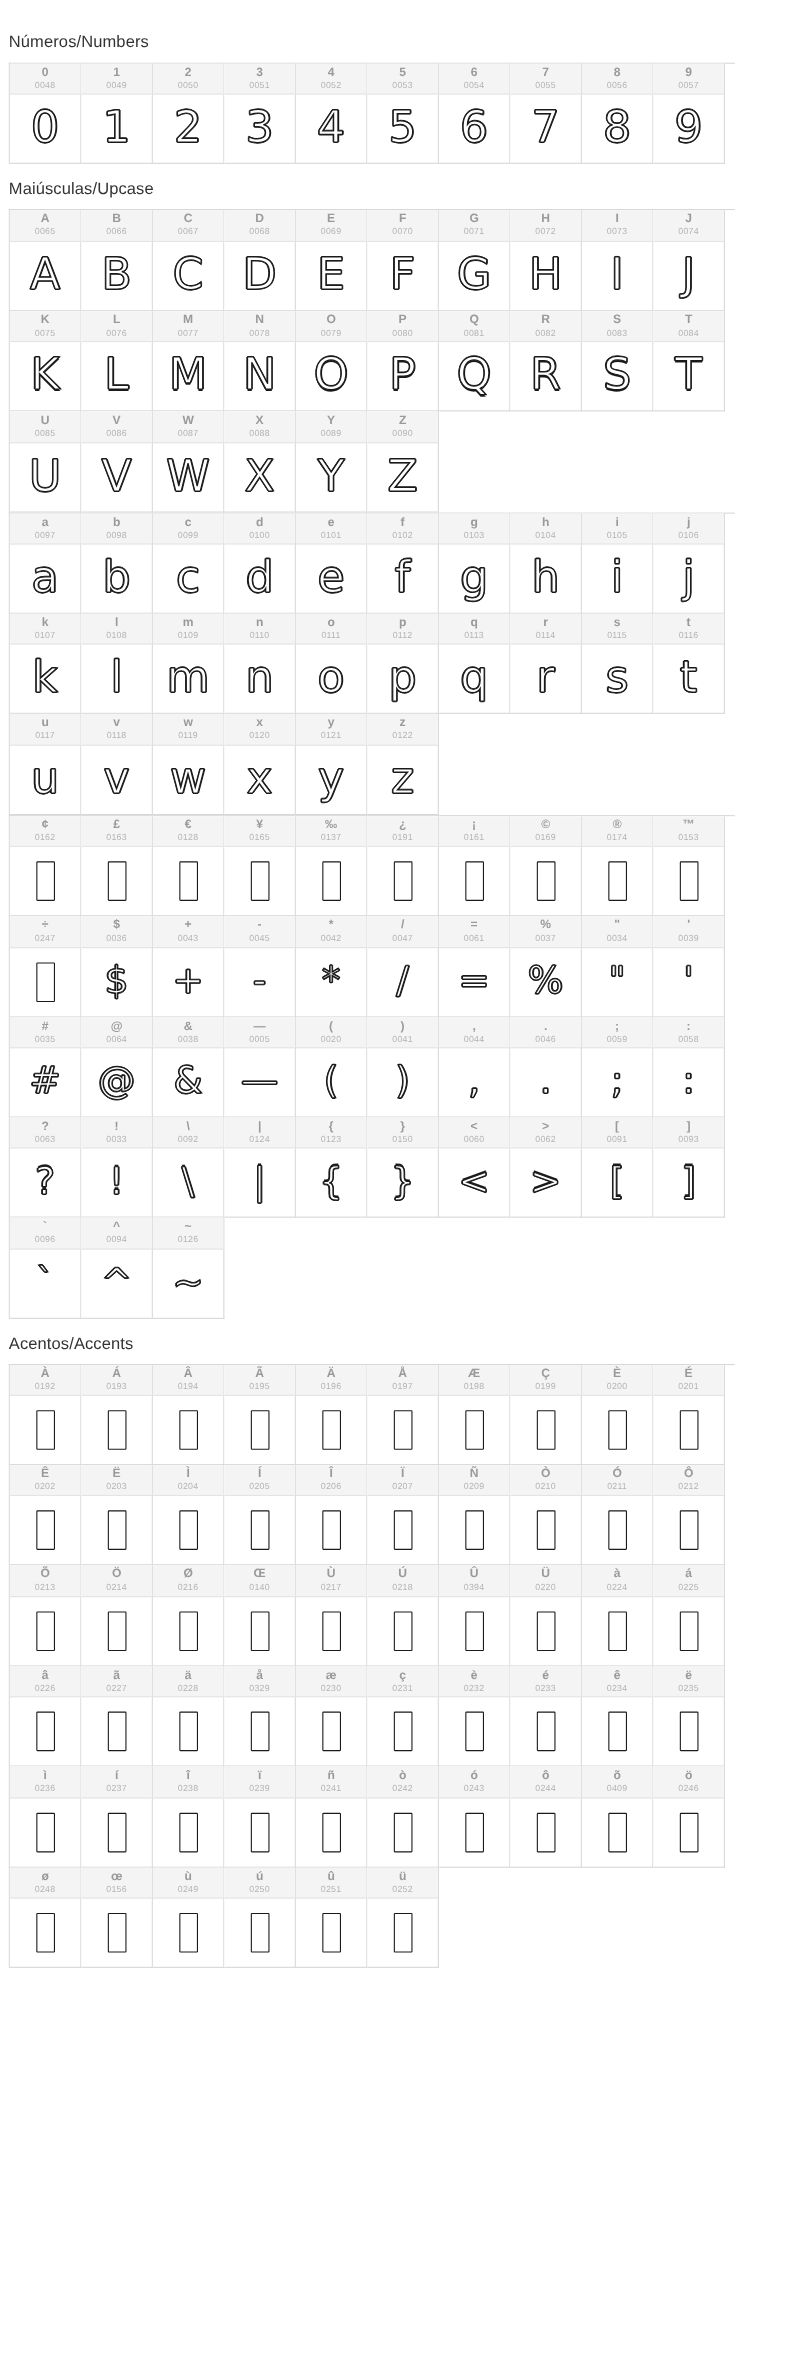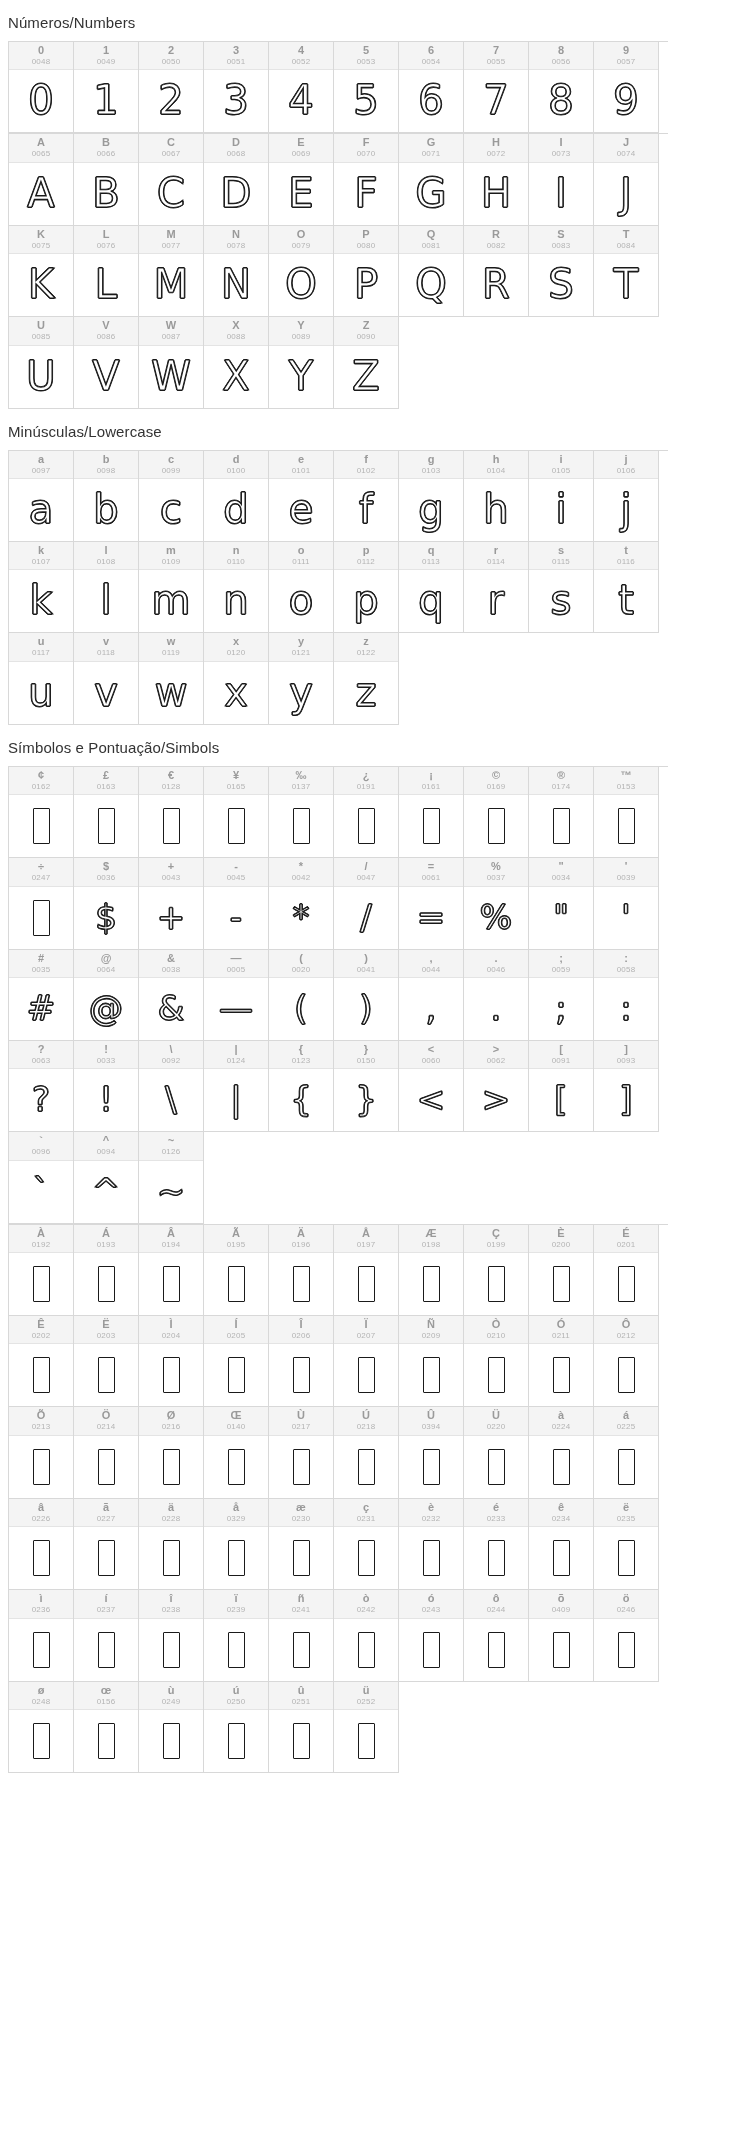--- a/index.html
+++ b/index.html
@@ -9,21 +9,21 @@
   }
   body {
     width: 730px;
     font-family: "Liberation Sans", sans-serif;
     color: #222222;
     -webkit-font-smoothing: antialiased;
   }
   .page {
     width: 696px;
     box-sizing: border-box;
-    padding: 0 0 24px 0;
+    padding: 16px 0 24px 0;
   }
   .section {
     margin: 0 0 0 0;
   }
   .section-title {
     font-size: 15px;
     color: #333333;
     font-weight: 400;
     padding: 14px 0 10px 8px;
     letter-spacing: 0.1px;
@@ -195,20 +195,21 @@
               <span class="cell-char">9</span>
               <span class="cell-code">0057</span>
             </div>
             <div class="cell-body">
               <span class="glyph">9</span>
             </div>
           </div>
         </div>
       </div>
       <div class="section">
+        <div class="section-title">Maiúsculas/Upcase</div>
         <div class="grid">
           <div class="cell">
             <div class="cell-head">
               <span class="cell-char">A</span>
               <span class="cell-code">0065</span>
             </div>
             <div class="cell-body">
               <span class="glyph">A</span>
             </div>
           </div>
@@ -433,21 +434,20 @@
               <span class="cell-char">Z</span>
               <span class="cell-code">0090</span>
             </div>
             <div class="cell-body">
               <span class="glyph">Z</span>
             </div>
           </div>
         </div>
       </div>
       <div class="section">
-        <div class="section-title">Minúsculas/Lowercase</div>
         <div class="grid">
           <div class="cell">
             <div class="cell-head">
               <span class="cell-char">a</span>
               <span class="cell-code">0097</span>
             </div>
             <div class="cell-body">
               <span class="glyph">a</span>
             </div>
           </div>
@@ -672,21 +672,20 @@
               <span class="cell-char">z</span>
               <span class="cell-code">0122</span>
             </div>
             <div class="cell-body">
               <span class="glyph">z</span>
             </div>
           </div>
         </div>
       </div>
       <div class="section">
-        <div class="section-title">Símbolos e Pontuação/Simbols</div>
         <div class="grid sym">
           <div class="cell">
             <div class="cell-head">
               <span class="cell-char">¢</span>
               <span class="cell-code">0162</span>
             </div>
             <div class="cell-body">
               <span class="notdef"></span>
             </div>
           </div>
@@ -1064,20 +1063,21 @@
               <span class="cell-char">~</span>
               <span class="cell-code">0126</span>
             </div>
             <div class="cell-body">
               <span class="glyph box">~</span>
             </div>
           </div>
         </div>
       </div>
       <div class="section">
+        <div class="section-title">Acentos/Accents</div>
         <div class="grid">
           <div class="cell">
             <div class="cell-head">
               <span class="cell-char">À</span>
               <span class="cell-code">0192</span>
             </div>
             <div class="cell-body">
               <span class="notdef"></span>
             </div>
           </div>

